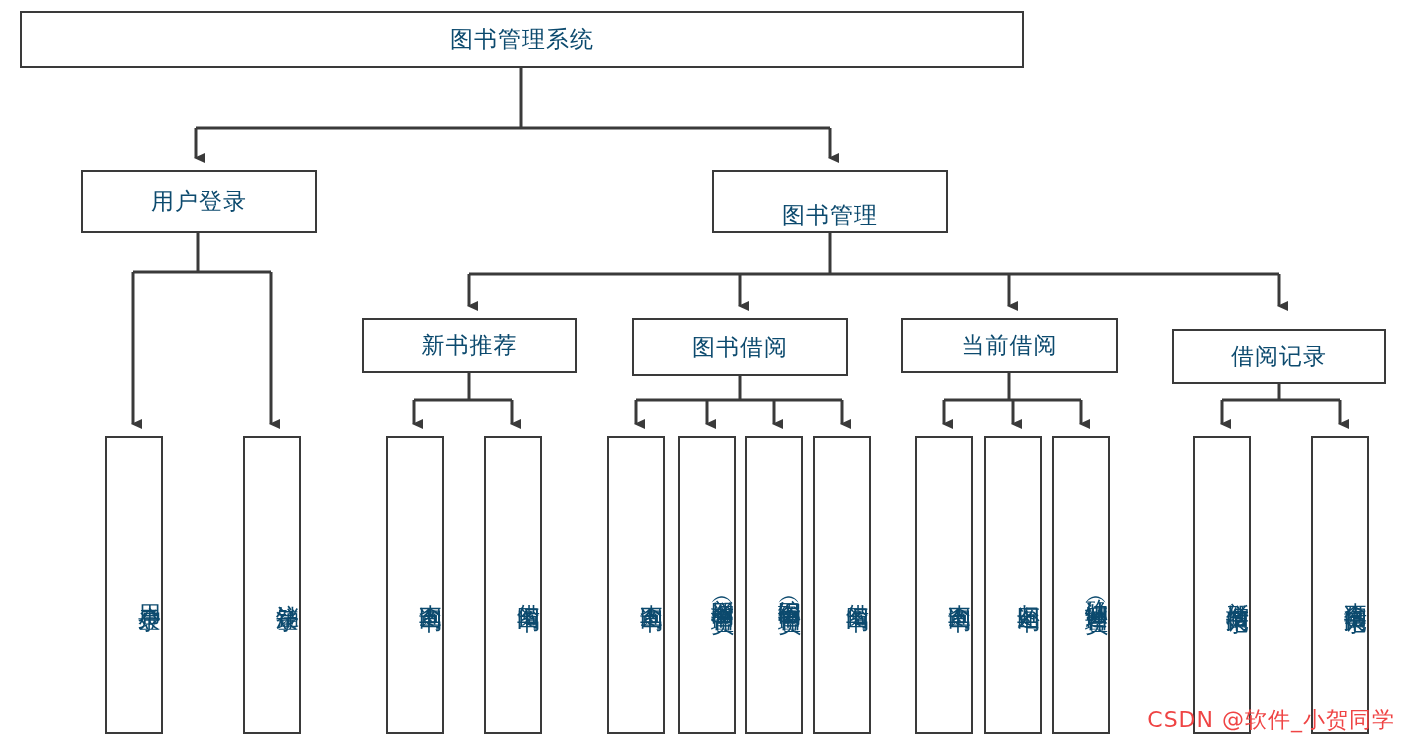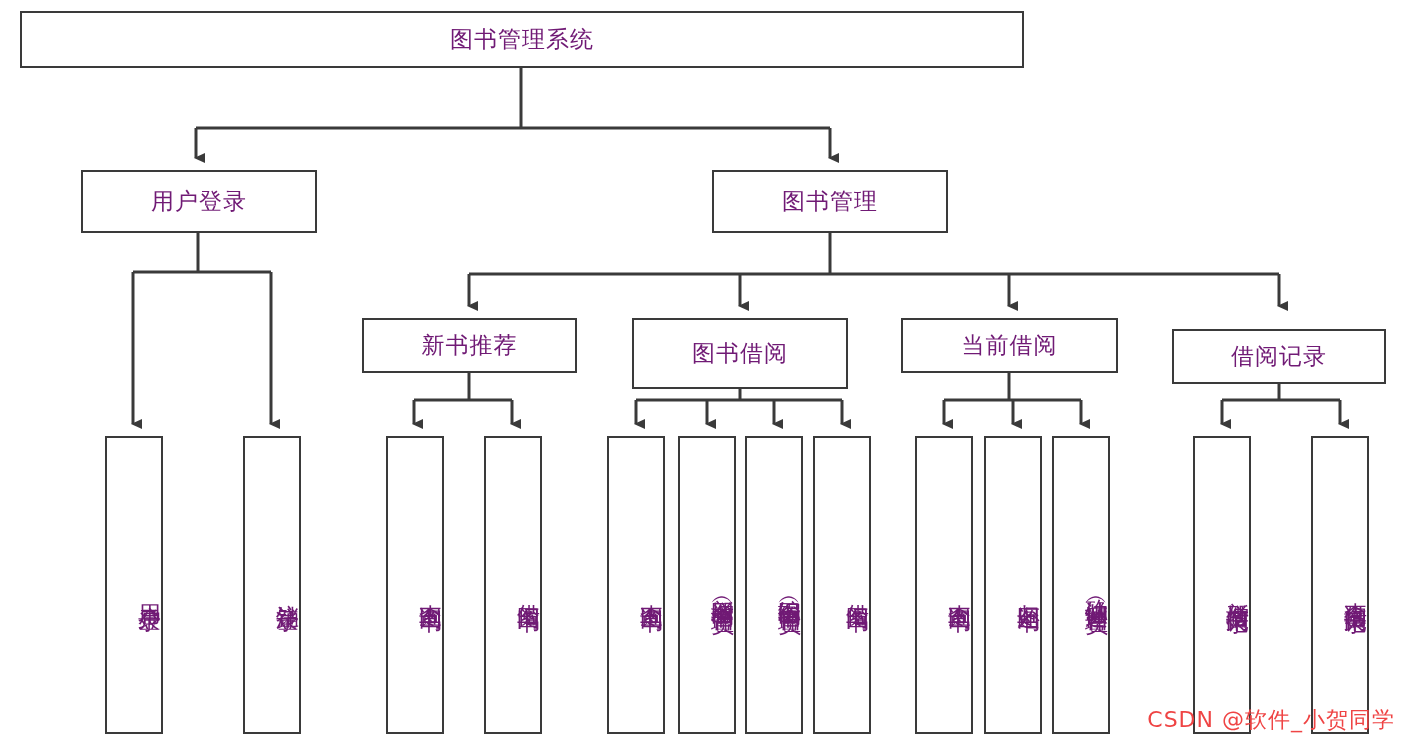--- a/index.html
+++ b/index.html
@@ -7,21 +7,21 @@
   #canvas{position:relative;width:1405px;height:747px;background:#ffffff;overflow:hidden;}
   #edges{position:absolute;left:0;top:0;width:1405px;height:747px;}
   .node{
     position:absolute;
     box-sizing:border-box;
     border:2.5px solid #3a3a3a;
     background:#ffffff;
     display:flex;
     align-items:center;
     justify-content:center;
-    color:#701a75;
+    color:#0c4a6e;
     z-index:2;
   }
   .node.h{
     font-size:23px;
     letter-spacing:1px;
   }
   .node.v{
     font-size:23px;
     writing-mode:vertical-rl;
     text-orientation:upright;
@@ -102,28 +102,28 @@
     </g>
   </svg>
 
   <div class="node h" style="left:20px;top:11px;width:1004px;height:57px;">
     <span>图书管理系统</span>
   </div>
 
   <div class="node h" style="left:81px;top:170px;width:236px;height:63px;">
     <span>用户登录</span>
   </div>
-  <div class="node h" style="left:712px;top:170px;width:236px;height:63px;">
+  <div class="node h" style="left:712px;top:170px;width:236px;height:63px;align-items:flex-end;">
     <span>图书管理</span>
   </div>
 
   <div class="node h" style="left:362px;top:318px;width:215px;height:55px;text-align:center;">
     <span>新书推荐</span>
   </div>
-  <div class="node h" style="left:632px;top:318px;width:216px;height:71px;">
+  <div class="node h" style="left:632px;top:318px;width:216px;height:58px;">
     <span>图书借阅</span>
   </div>
   <div class="node h" style="left:901px;top:318px;width:217px;height:55px;">
     <span>当前借阅</span>
   </div>
   <div class="node h" style="left:1172px;top:318px;width:214px;height:55px;margin-top:11px;">
     <span>借阅记录</span>
   </div>
 
   <div class="node v" style="left:105px;top:436px;width:58px;height:298px;">

